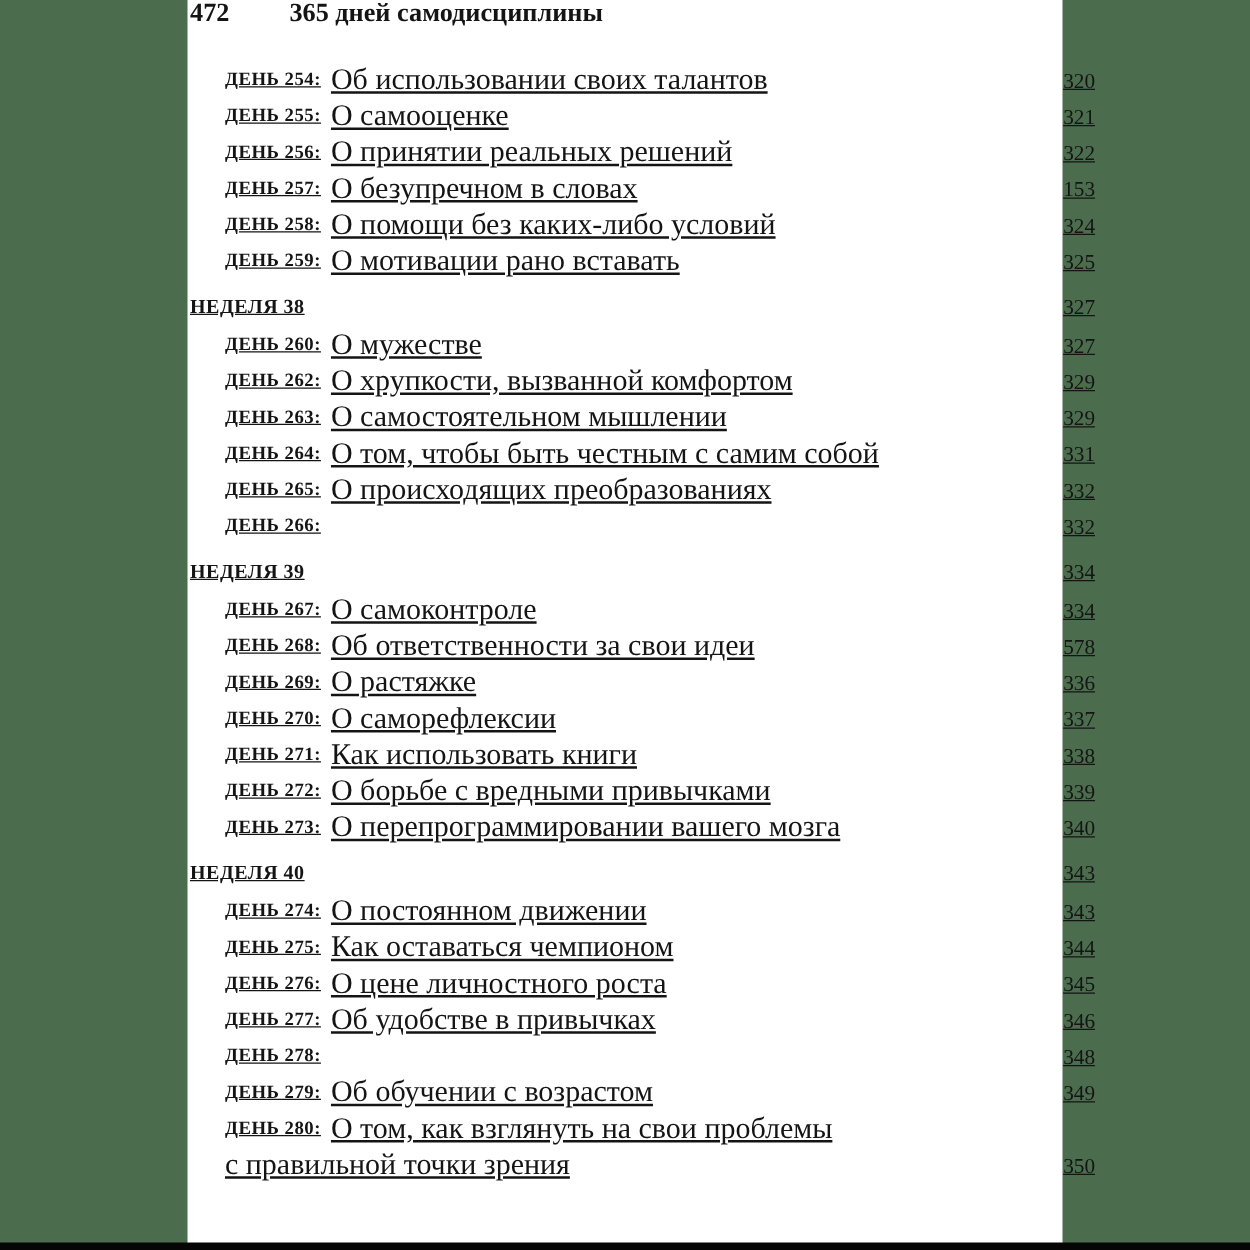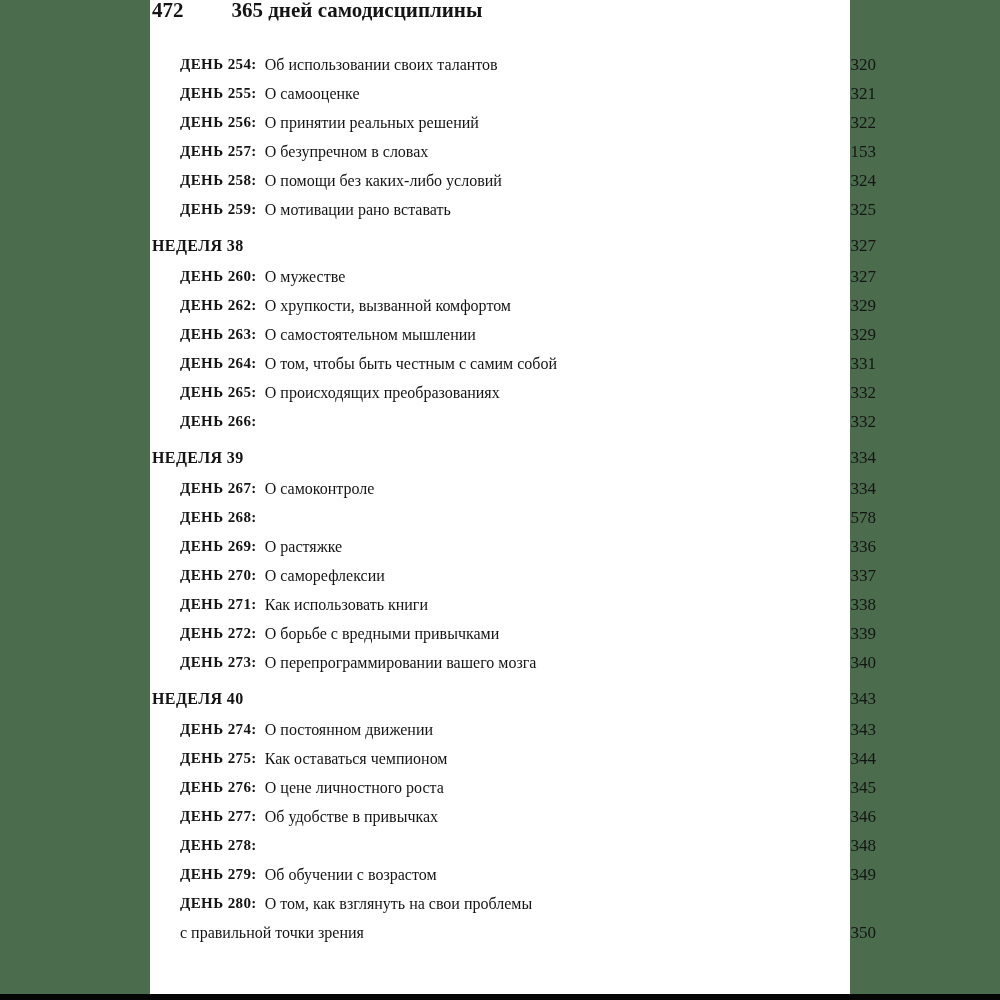--- a/index.html
+++ b/index.html
@@ -33,28 +33,28 @@
     position: absolute; top: -2px; left: 2px; right: 2px;
     display: flex; align-items: baseline;
     font-weight: bold; font-size: 21px; line-height: 24px;
     white-space: nowrap;
   }
   .running-title { margin-left: 48px; }
   .toc {
     position: absolute; top: 50px; left: 2px; right: 2px;
   }
   .row {
-    display: flex; align-items: flex-end;
+    display: flex; align-items: flex-start;
     height: 29px; line-height: 29px;
-    white-space: nowrap; overflow: visible;
+    white-space: nowrap; overflow: visible; text-decoration: underline;
   }
   .row .page-num {
     margin-left: auto; font-size: 17px; padding-left: 10px;
   }
-  .row .title { font-size: 16px; margin-top: 20px; }
+  .row .title { font-size: 24px; }
   .day, .cont { padding-left: 28px; }
   .day-label {
     font-weight: bold; font-size: 15px; letter-spacing: 0.4px;
     margin-right: 8px;
   }
   .week { margin-top: 7px; margin-bottom: 2px; }
   .week-label {
     font-weight: bold; font-size: 16px; letter-spacing: 0.4px;
   }
 </style>
@@ -138,20 +138,21 @@
         <span class="week-label">НЕДЕЛЯ 39</span>
         <span class="page-num">334</span>
       </div>
       <div class="row day">
         <span class="day-label">ДЕНЬ 267:</span>
         <span class="title">О самоконтроле</span>
         <span class="page-num">334</span>
       </div>
       <div class="row day">
         <span class="day-label">ДЕНЬ 268:</span>
+        <span class="title">Об ответственности за свои идеи</span>
         <span class="page-num">578</span>
       </div>
       <div class="row day">
         <span class="day-label">ДЕНЬ 269:</span>
         <span class="title">О растяжке</span>
         <span class="page-num">336</span>
       </div>
       <div class="row day">
         <span class="day-label">ДЕНЬ 270:</span>
         <span class="title">О саморефлексии</span>

